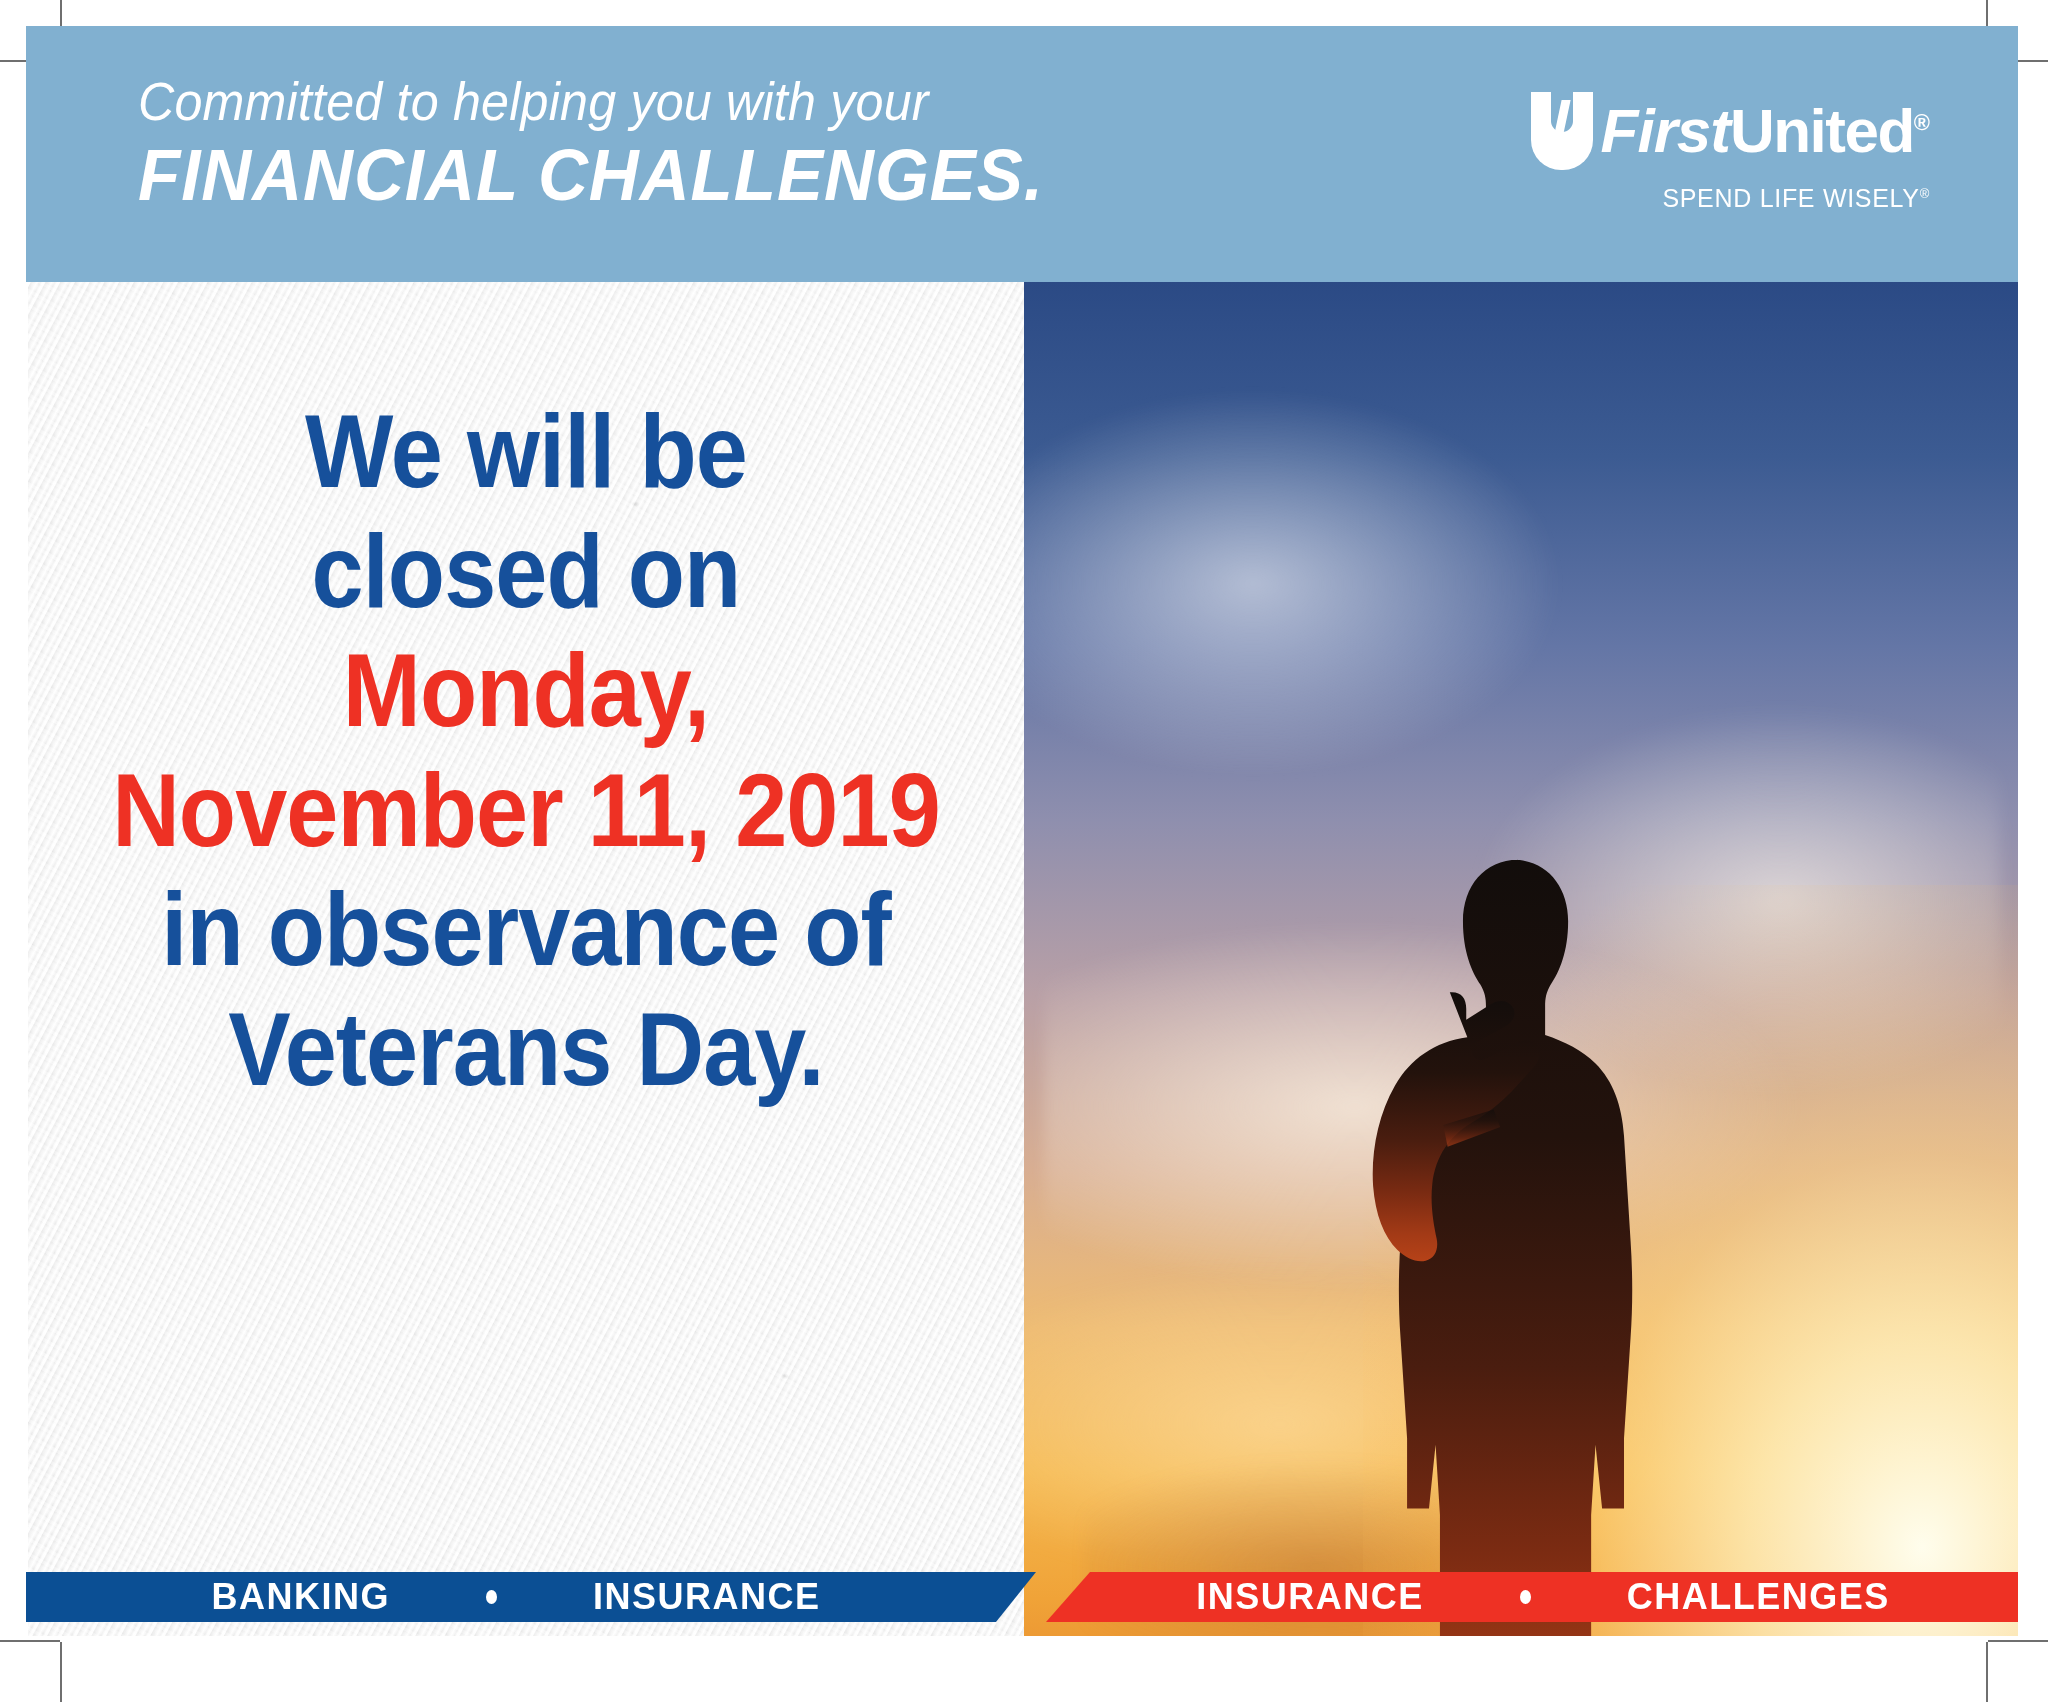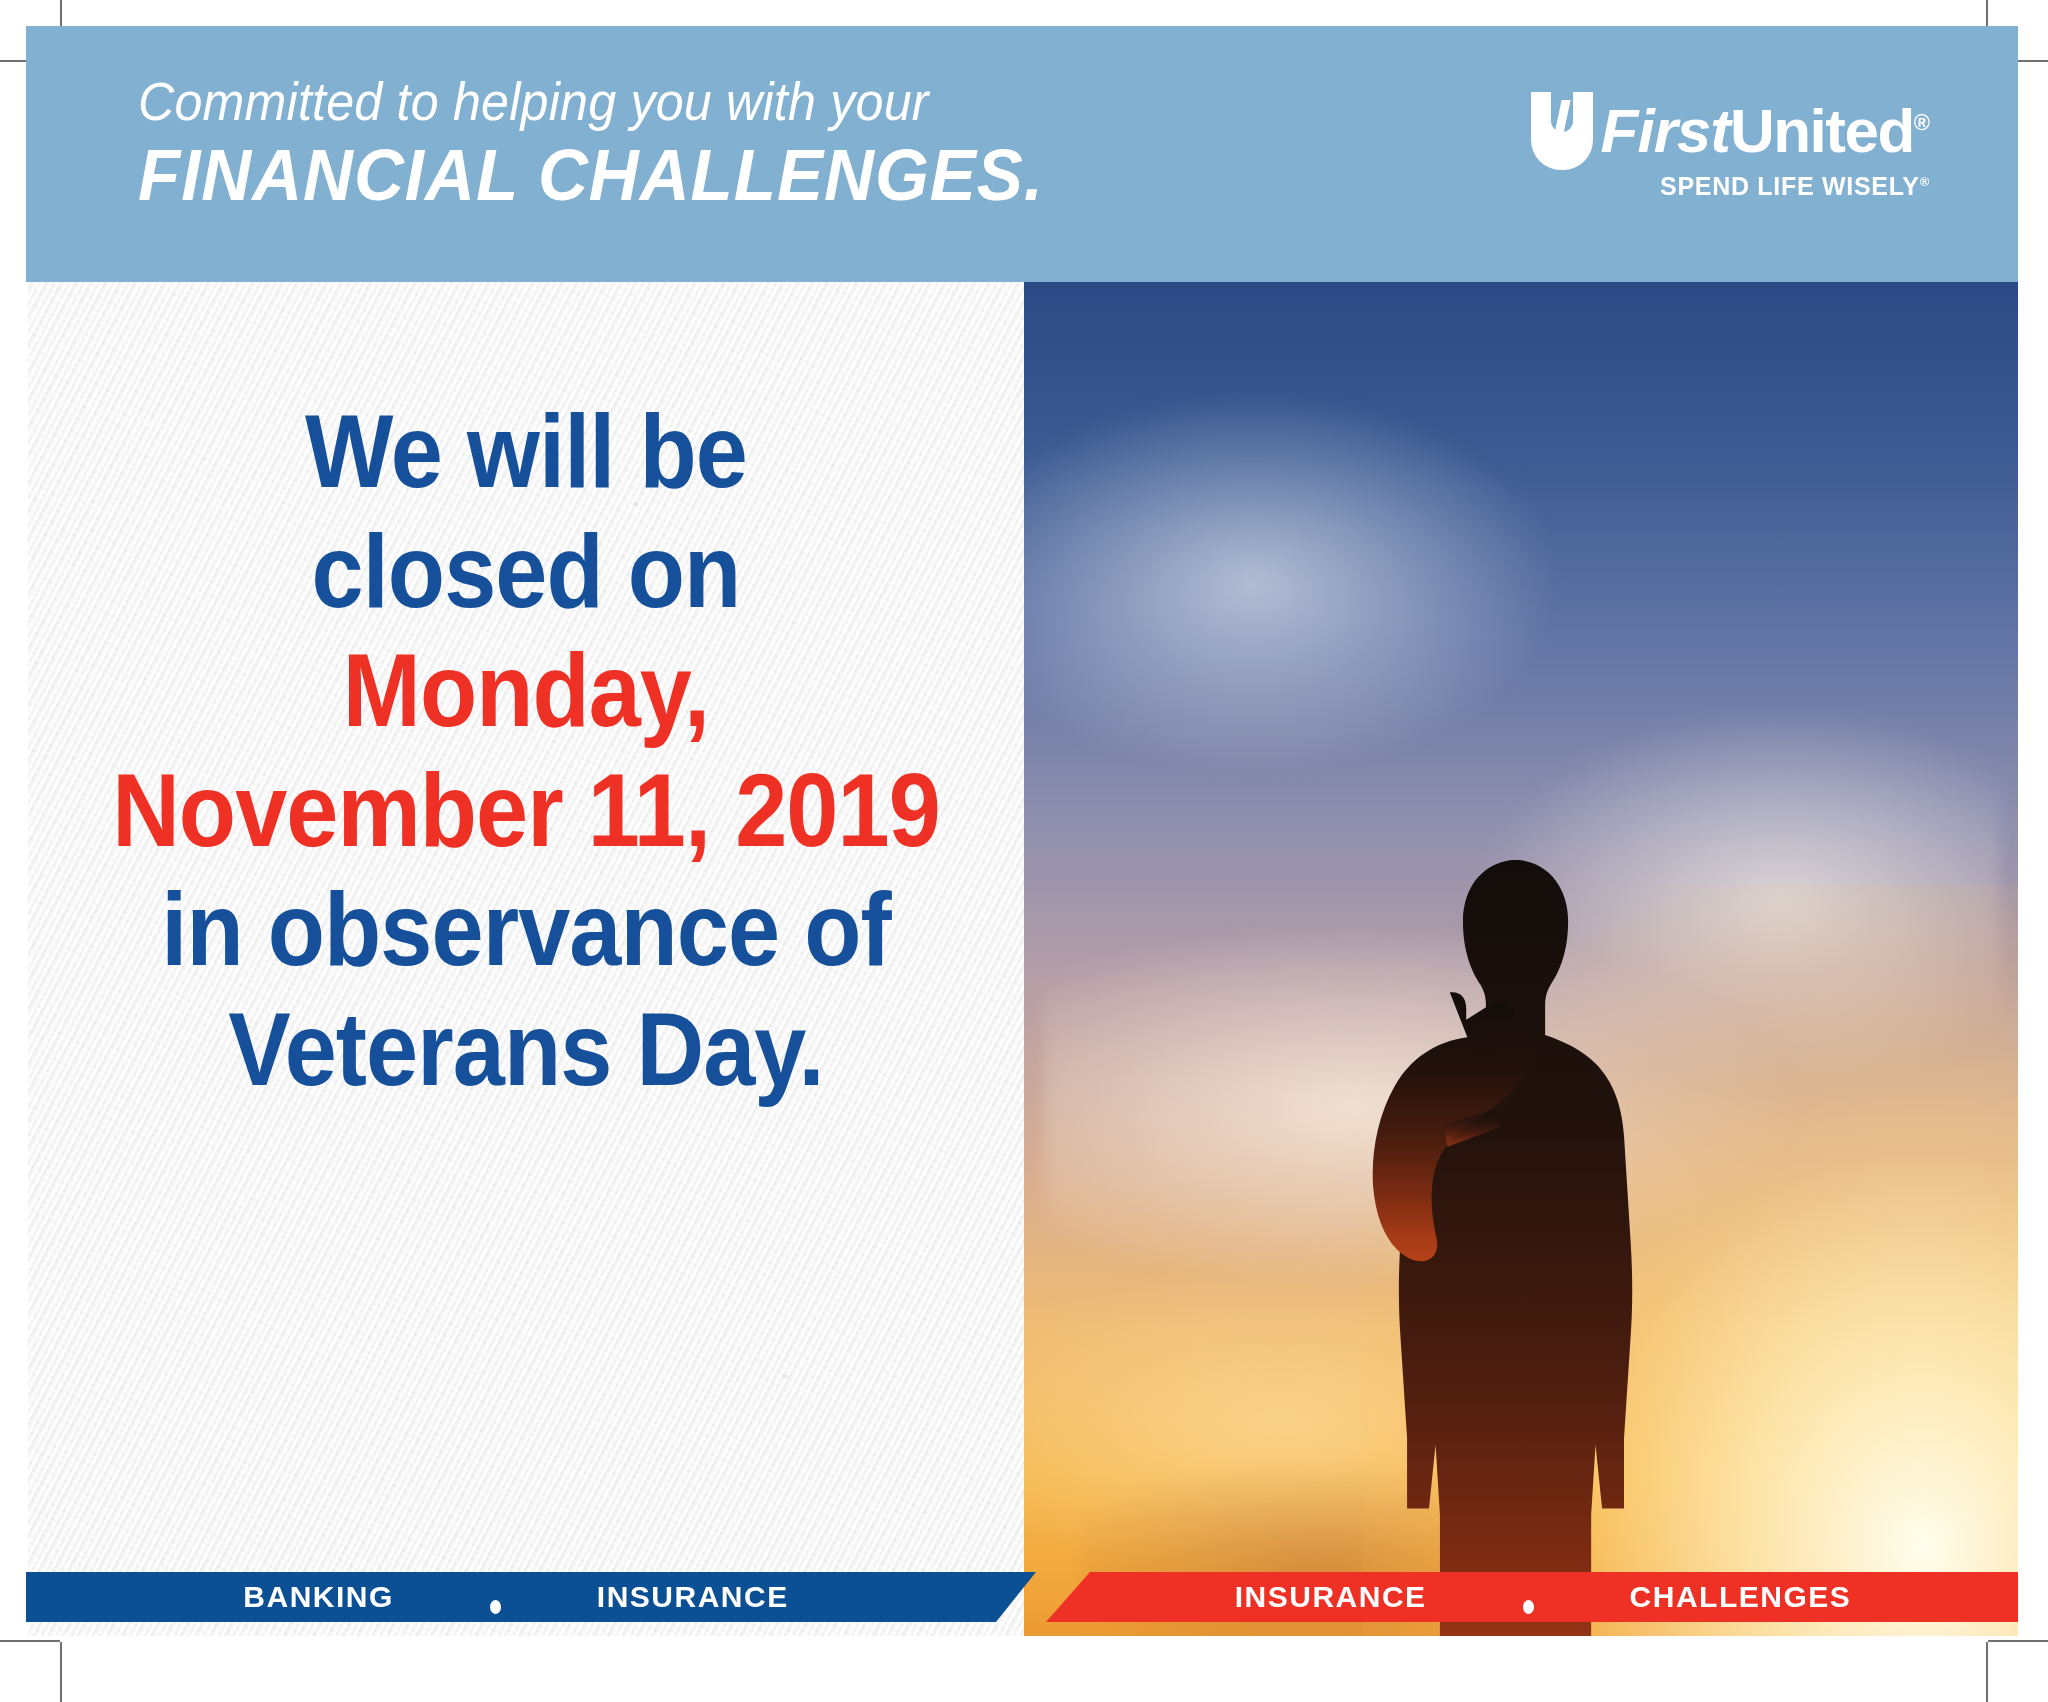--- a/index.html
+++ b/index.html
@@ -81,22 +81,22 @@
     transform:skewX(-12deg);
   }
   #logo-word{
     color:#ffffff;font-size:62px;line-height:0.95;white-space:nowrap;
     font-family:"Liberation Sans", sans-serif;
   }
   #logo-word .first{font-style:italic;font-weight:bold;letter-spacing:-1px;}
   #logo-word .united{font-weight:bold;letter-spacing:-1.5px;}
   #logo-word .reg{font-size:22px;vertical-align:super;font-weight:bold;}
   #logo-tag{
-    color:#ffffff;font-size:25px;font-weight:bold;letter-spacing:0.7px;
-    margin-top:2px;white-space:nowrap;
+    color:#ffffff;font-size:25px;font-weight:normal;letter-spacing:0.7px;
+    margin-top:14px;white-space:nowrap;
   }
   #logo-tag .reg{font-size:13px;vertical-align:super;}
 
   
   #body-split{
     position:absolute;left:2px;top:256px;width:100%;height:1586px;
   }
 
   
   #left-panel{
@@ -216,22 +216,22 @@
     clip-path:polygon(0 0, 1010px 0, 970px 50px, 0 50px);
     display:flex;align-items:center;justify-content:center;
   }
   #bar-red{
     position:absolute;left:1020px;top:0;right:0;height:50px;
     background:#ee3124;
     clip-path:polygon(44px 0, 100% 0, 100% 50px, 0 50px);
     display:flex;align-items:center;justify-content:center;
   }
   .bar-items{
-    display:flex;align-items:flex-end;gap:96px;
-    color:#ffffff;font-size:30px;font-weight:bold;letter-spacing:1.5px;
+    display:flex;align-items:center;gap:96px;
+    color:#ffffff;font-size:36px;font-weight:bold;letter-spacing:1.5px;
   }
   #bar-blue .bar-items{margin-left:-30px;}
   #bar-red .bar-items{margin-left:22px;}
   .bar-dot{
     width:11px;height:14px;border-radius:50%;background:#ffffff;display:inline-block;
   }
 </style>
 </head>
 <body>
 

